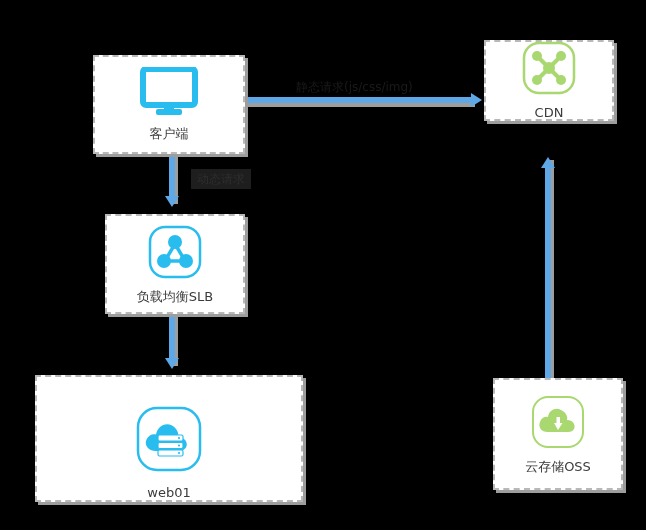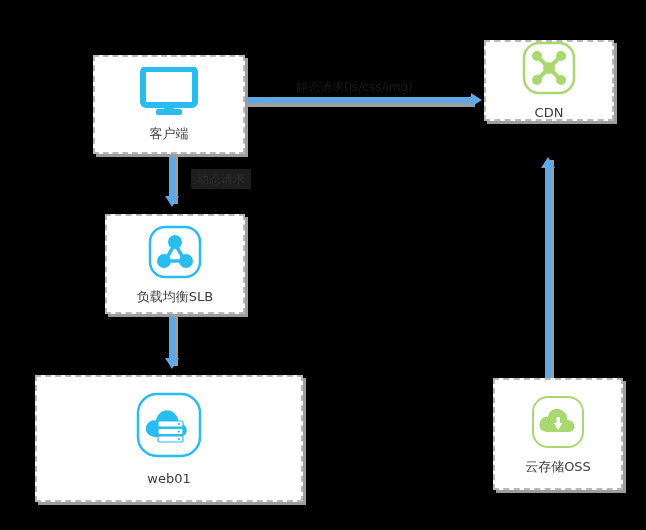--- a/index.html
+++ b/index.html
@@ -44,21 +44,21 @@
     background: #ffffff;
     border: 2px dashed #b8b8b8;
     box-sizing: border-box;
     box-shadow: 3px 3px 0 0 #9d9d9d;
   }
   .group-inner {
     position: absolute;
     inset: 0;
     display: flex;
     flex-direction: row;
-    align-items: center;
+    align-items: flex-end;
     justify-content: space-around;
   }
   .group-item {
     display: flex;
     flex-direction: column;
     align-items: center;
   }
   .group-item .label {
     font-size: 13px;
     color: #3b3b3b;

